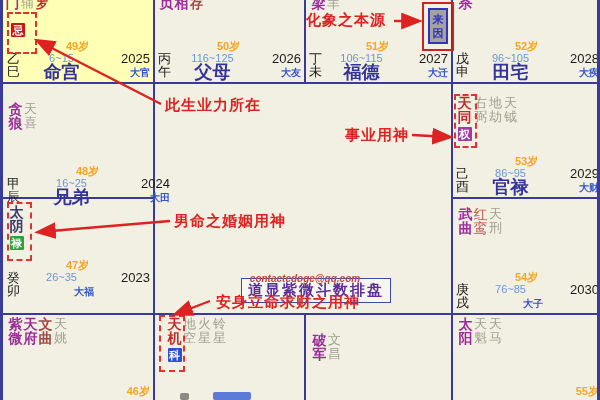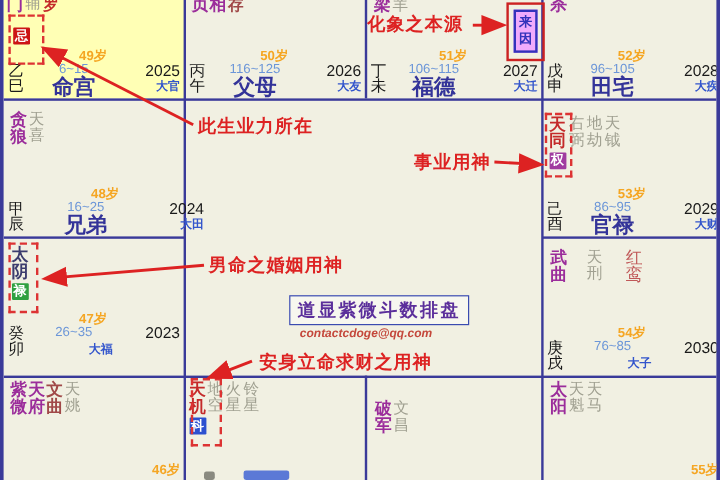--- a/index.html
+++ b/index.html
@@ -13,21 +13,21 @@
   .cell{position:absolute;overflow:hidden;}
   .ylw{background:#FFFFB5;}
   .gl{position:absolute;background:#3A3A99;z-index:3;}
   
   .sc{position:absolute;width:15px;text-align:center;z-index:4;}
   .star{width:15px;word-break:break-all;line-height:14px;font-size:14px;text-align:center;}
   .sm{color:#9B2D9B;font-weight:bold;}
   .sr{color:#C42A2A;font-weight:bold;}
   .sn{color:#3C3C6E;font-weight:bold;}
   .sx{color:#A04848;font-weight:bold;}
-  .sh{color:#C05858;margin-left:48px;}
+  .sh{color:#C05858;}
   .sg{color:#A0A091;font-weight:normal;font-size:13px;}
   .badge{width:14px;height:14px;line-height:14px;margin:3px auto 0 auto;text-align:center;
          color:#fff;font-size:11px;font-weight:bold;border-radius:1px;}
   .bg-red{background:#CC1515;}
   .bg-purple{background:#A03BA0;}
   .bg-green{background:#2FA040;}
   .bg-blue{background:#2C50D0;}
   
   .info{position:absolute;left:4px;right:4px;bottom:2px;z-index:4;}
   .age{text-align:center;color:#F5A623;font-weight:bold;font-size:11px;height:13px;padding-right:2px;}
@@ -35,25 +35,25 @@
   .stem{grid-row:1/3;display:flex;flex-direction:column;font-size:13px;line-height:13px;color:#1A1A1A;}
   .rng{text-align:center;color:#6C96D8;font-size:11px;line-height:13px;}
   .yr{text-align:right;color:#1A1A1A;font-size:13px;line-height:13px;}
   .pal{text-align:center;color:#333399;font-weight:bold;font-size:18px;line-height:15px;}
   .da{text-align:right;color:#3355CC;font-weight:bold;font-size:10px;line-height:15px;}
   .age4{position:absolute;right:4px;bottom:1px;color:#F5A623;font-weight:bold;font-size:11px;z-index:4;}
   
   .ann{position:absolute;color:#DD2222;font-weight:bold;font-size:15px;z-index:8;white-space:nowrap;letter-spacing:1px;}
   .dashbox{position:absolute;border:2px dashed #D33;z-index:7;}
   .solidbox{position:absolute;border:2px solid #CC2222;z-index:7;}
-  .laiyin{position:absolute;width:16px;border:2px solid #3333BB;background:#f0abfc;color:#3333BB;
+  .laiyin{position:absolute;width:16px;border:2px solid #3333BB;background:#a3a3a3;color:#3333BB;
           font-size:11px;font-weight:bold;line-height:14px;word-break:break-all;text-align:center;
           padding:2px 0;z-index:8;}
   .wm{position:absolute;border:1px solid #3A4BB0;background:rgba(255,255,255,0.45);
-      color:#5B2F9B;font-weight:bold;font-size:15px;letter-spacing:2px;padding:2px 6px;z-index:6;white-space:nowrap;}
+      color:#5B2F9B;font-weight:bold;font-size:15px;letter-spacing:2px;padding:2px 6px;z-index:6;white-space:nowrap;margin-top:32px;}
   .mail{position:absolute;color:#C4473B;font-weight:bold;font-style:italic;font-size:10px;
         width:140px;text-align:center;z-index:6;}
   .ikj{position:absolute;z-index:5;}
   .sliver{position:absolute;z-index:4;border-radius:2px;}
   svg.arrows{position:absolute;left:0;top:0;z-index:9;pointer-events:none;}
 </style>
 </head>
 <body>
 
 <div id="board">
@@ -143,21 +143,21 @@
             <span>申</span>
           </div>
         <div class="rng">96~105</div>
         <div class="yr">2028</div>
         <div class="pal">田宅</div>
         <div class="da">大疾</div>
       </div>
     </div>
   </div>
 
-  <div class="cell" style="left:0;top:82px;width:171px;height:115px">
+  <div class="cell" style="left:0;top:92px;width:171px;height:115px">
     <div class="sc" style="left:5px;top:10px">
         <div class="star sm">贪狼</div>
       </div>
     <div class="sc" style="left:20px;top:10px">
         <div class="star sg">天喜</div>
       </div>
     <div class="info">
       <div class="age">48岁</div>
       <div class="ig">
         <div class="stem">
@@ -253,21 +253,21 @@
       </div>
     <div class="sc" style="left:35px;top:4px">
         <div class="star sx">文曲</div>
       </div>
     <div class="sc" style="left:50px;top:4px">
         <div class="star sg">天姚</div>
       </div>
     <div class="age4">46岁</div>
   </div>
 
-  <div class="cell" style="left:145px;top:313px;width:155px;height:87px">
+  <div class="cell" style="left:155px;top:313px;width:155px;height:87px">
     <div class="sc" style="left:9px;top:4px">
       <div class="star sr">天机</div>
       <div class="badge bg-blue">科</div>
     </div>
     <div class="sc" style="left:24px;top:4px">
         <div class="star sg">地空</div>
       </div>
     <div class="sc" style="left:39px;top:4px">
         <div class="star sg">火星</div>
       </div>

